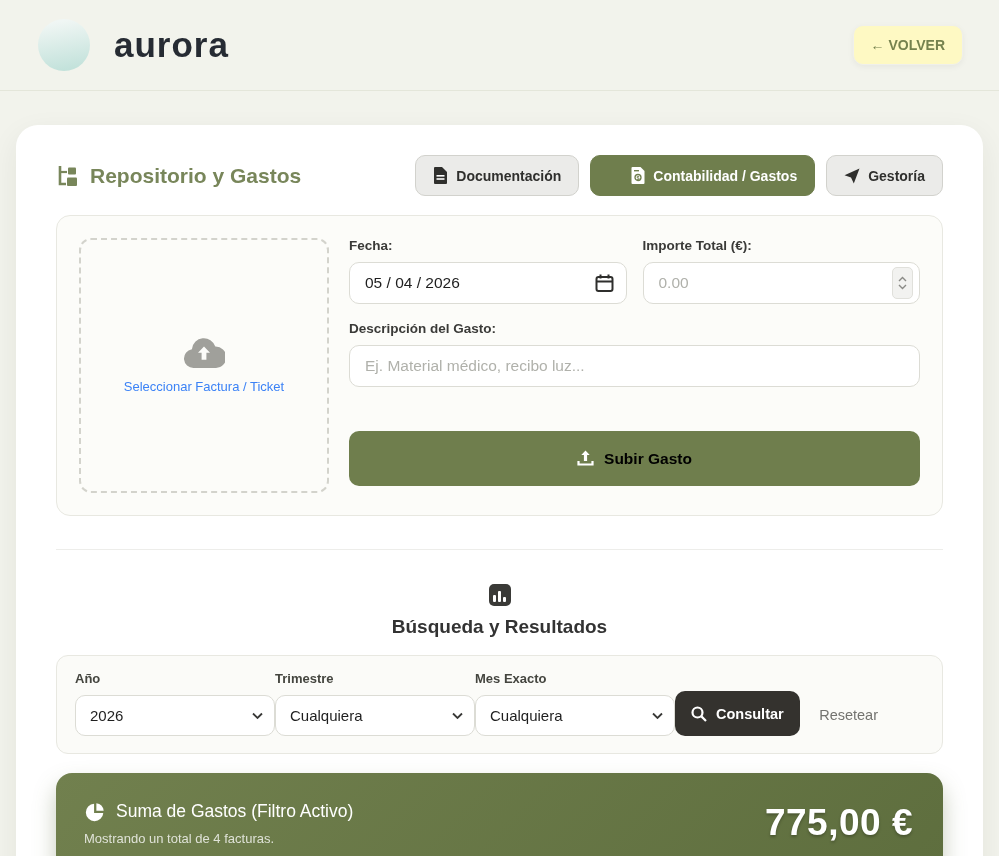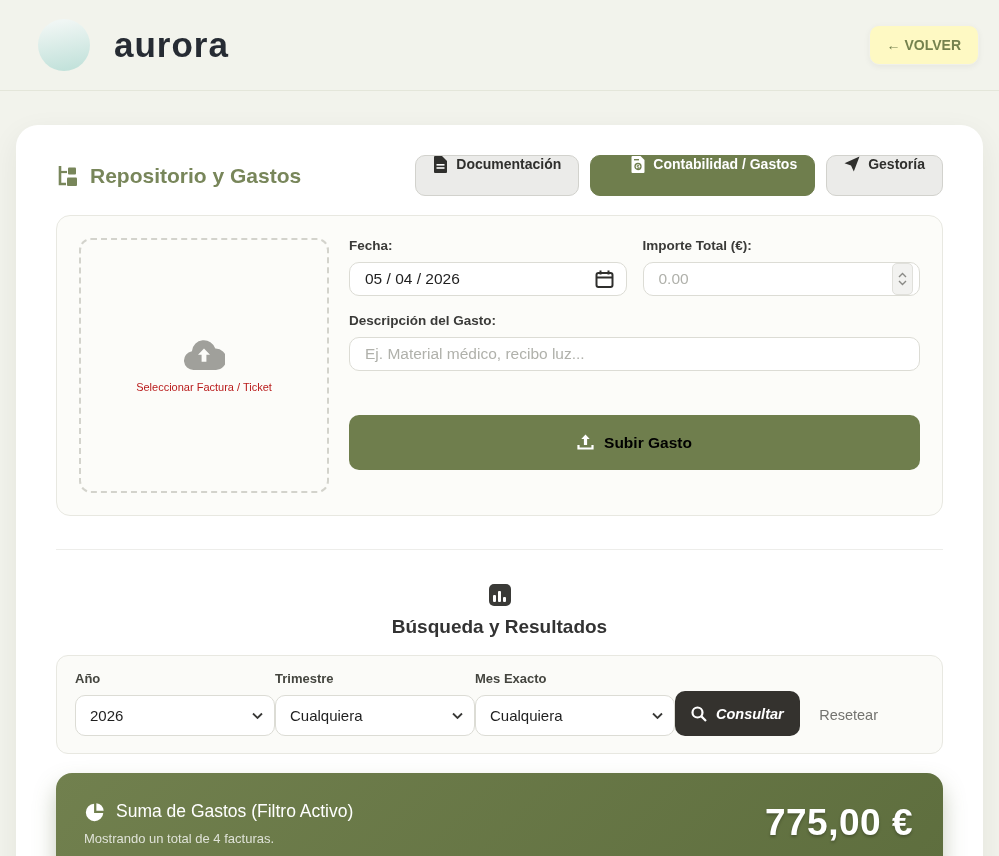--- a/index.html
+++ b/index.html
@@ -5,21 +5,21 @@
   * { margin:0; padding:0; box-sizing:border-box; }
   html,body { width:999px; height:856px; overflow:hidden; }
   body {
     font-family:"Liberation Sans", sans-serif;
     background:#f2f3ec;
     color:#2f3237;
   }
   
   .header {
     height:91px; display:flex; align-items:center;
-    padding:0 20px 0 38px;
+    padding:0 36px 0 38px;
     border-bottom:1px solid #e4e6da;
   }
   .logo-circle {
     width:52px; height:52px; border-radius:50%;
     background:linear-gradient(170deg,#f0f6f4 10%,#c3e2db 90%);
   }
   .logo-text {
     margin-left:24px; font-size:35px; font-weight:bold;
     color:#262b33; letter-spacing:1px;
   }
@@ -36,48 +36,48 @@
     box-shadow:0 10px 30px rgba(40,45,30,.07);
     padding:24px; height:860px;
   }
   .title-row { display:flex; align-items:center; padding:6px 16px 0; }
   .page-title {
     display:flex; align-items:center; gap:10px;
     font-size:21px; font-weight:bold; color:#78865a;
   }
   .tabs { margin-left:auto; display:flex; gap:11px; }
   .tab {
-    display:flex; gap:8px;
+    display:flex; align-items:center; gap:8px;
     height:41px; padding:0 17px; border-radius:10px;
     font-size:14px; font-weight:bold; cursor:pointer;
     background:#ebebe9; border:1px solid #d2d2cd; color:#2f2f2d;
     font-family:inherit;
   }
   .tab.active { background:#6f7e4d; border-color:#6f7e4d; color:#ffffff;padding-left:40px; }
   
   .form-card {
     margin:19px 16px 0; border:1px solid #e8e8e1; border-radius:14px;
     background:#fcfcf9; padding:22px; display:flex; gap:20px;
   }
   .dropzone {
     width:250px; height:255px; flex:none;
     border:2px dashed #d3d3cc; border-radius:12px;
     display:flex; flex-direction:column; align-items:center; justify-content:center;
     gap:10px; cursor:pointer;
   }
-  .dropzone-label { font-size:11px; color:#b91c1c; }
+  .dropzone-label { font-size:13px; color:#3b82f6; }
   .form-right { flex:1; }
   .field-grid { display:grid; grid-template-columns:1fr 1fr; gap:16px; }
   .field-label {
     display:block; font-size:13.5px; font-weight:bold;
     color:#3a3a38; margin-bottom:9px;
   }
   .input-wrap { position:relative; }
   .text-input {
-    width:100%; height:34px; border:1px solid #dcdcd5; border-radius:10px;
+    width:100%; height:42px; border:1px solid #dcdcd5; border-radius:10px;
     background:#ffffff; padding:0 42px 0 15px; font-size:15.5px;
     color:#1f1f1f; font-family:inherit; outline:none;
   }
   .text-input::placeholder { color:#b0b1ab; }
   .input-icon-right {
     position:absolute; right:13px; top:50%; transform:translateY(-50%);
     pointer-events:none; display:flex; align-items:center;
   }
   .spinner {
     position:absolute; right:7px; top:50%; transform:translateY(-50%);
@@ -121,21 +121,21 @@
     appearance:none; -webkit-appearance:none; font-family:inherit; outline:none;
     cursor:pointer;
   }
   .select-chevron {
     position:absolute; right:12px; top:50%; transform:translateY(-50%);
     pointer-events:none; display:flex; align-items:center;
   }
   .consultar-btn {
     height:45px; padding:0 16px; border:none; border-radius:10px;
     background:#34322e; color:#ffffff; font-size:14.5px; font-weight:bold;
-    display:flex; align-items:center; gap:9px; cursor:pointer; font-family:inherit;font-style:italic;
+    display:flex; align-items:center; gap:9px; cursor:pointer; font-family:inherit;
   }
   .reset-link {
     margin-left:auto; margin-right:46px; margin-bottom:13px;
     font-size:14.5px; color:#73736f; cursor:pointer;
   }
   
   .summary-bar {
     margin:19px 16px 0; height:100px; border-radius:16px;
     background:linear-gradient(135deg,#71804e 0%,#5e6e3e 100%);
     box-shadow:0 12px 22px rgba(95,110,62,.35);

